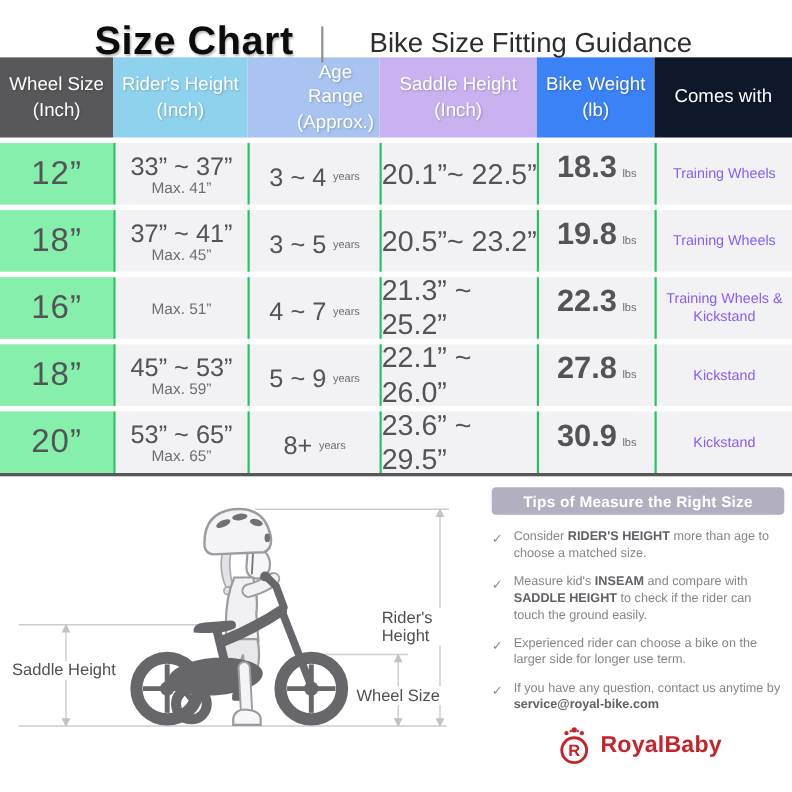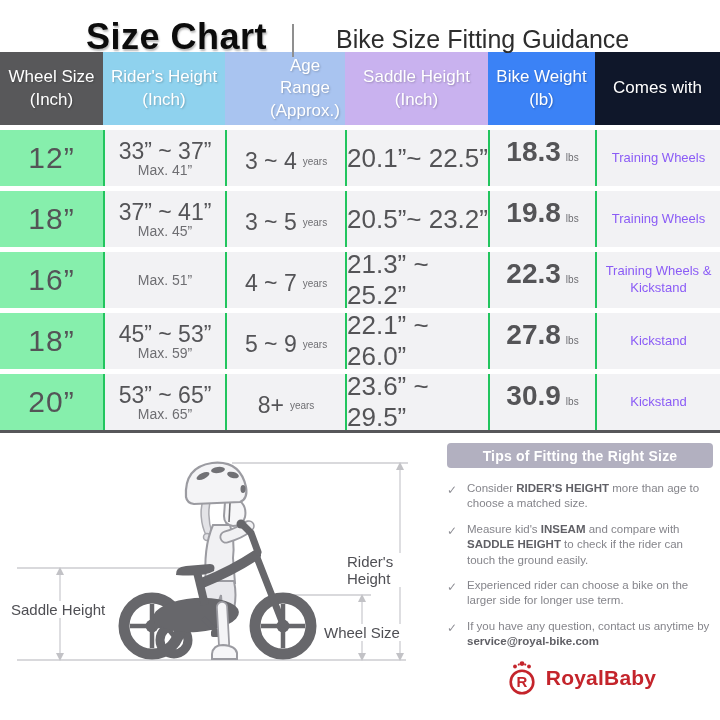--- a/index.html
+++ b/index.html
@@ -251,21 +251,21 @@
         <path d="M222 174 L224 211" fill="none" stroke="#f4f4f6" stroke-width="8.5" stroke-linecap="round"></path>
         <path d="M212 226 L212 221 Q213 212 223 212 Q236 213 237 220 L237 226 Z" fill="#f6f6f8" stroke="#9b9ba1" stroke-width="2"></path>
       </g>
     </svg>
     <span class="dlabel lbl-rider">Rider's Height</span>
     <span class="dlabel lbl-saddle">Saddle Height</span>
     <span class="dlabel lbl-wheel">Wheel Size</span>
   </div>
 
   <aside class="tips">
-    <div class="tips-pill">Tips of Fitting the Right Size</div>
+    <div class="tips-pill">Tips of Measure the Right Size</div>
     <ul>
       <li>
         <span class="chk">✓</span>
         <p class="tip"><span>Consider </span><b>RIDER'S HEIGHT</b><span> more than age to choose a matched size.</span></p>
       </li>
       <li>
         <span class="chk">✓</span>
         <p class="tip"><span>Measure kid's </span><b>INSEAM</b><span> and compare with </span><b>SADDLE HEIGHT</b><span> to check if the rider can touch the ground easily.</span></p>
       </li>
       <li>

